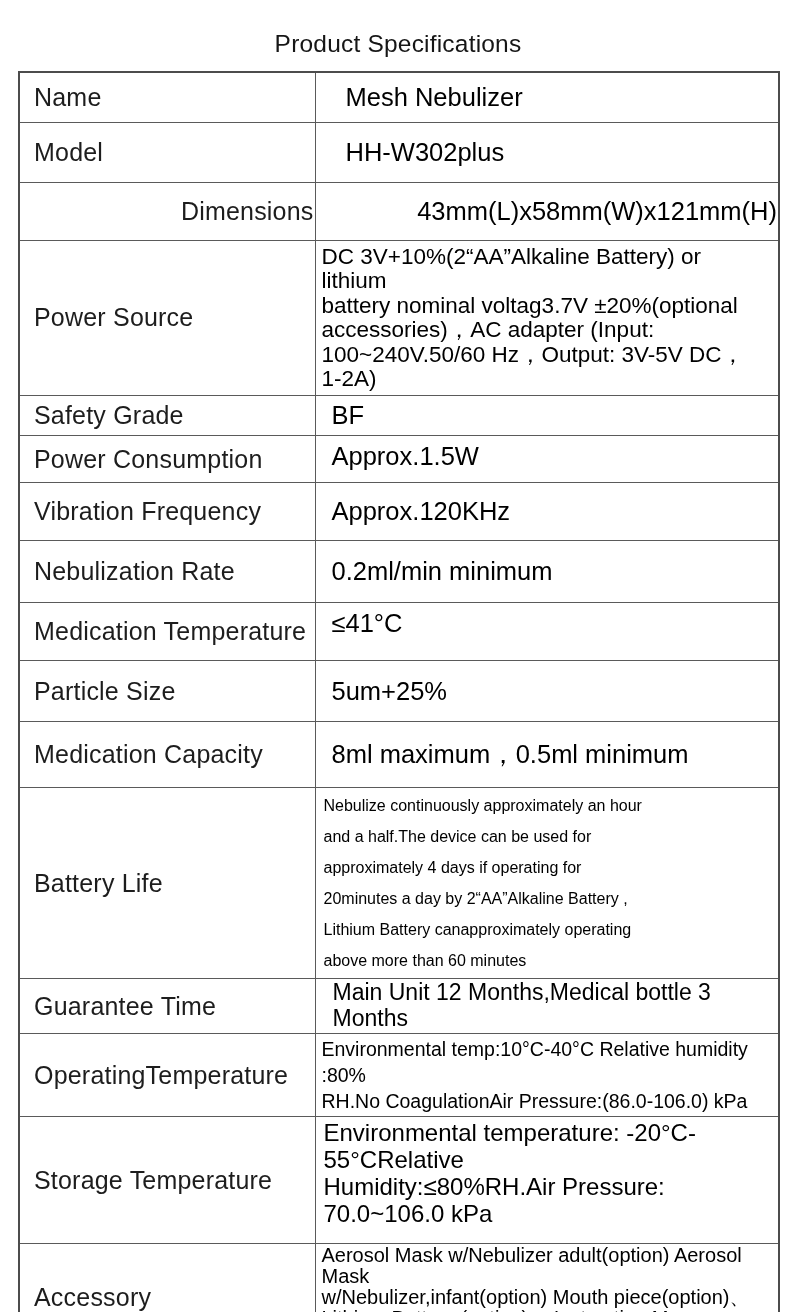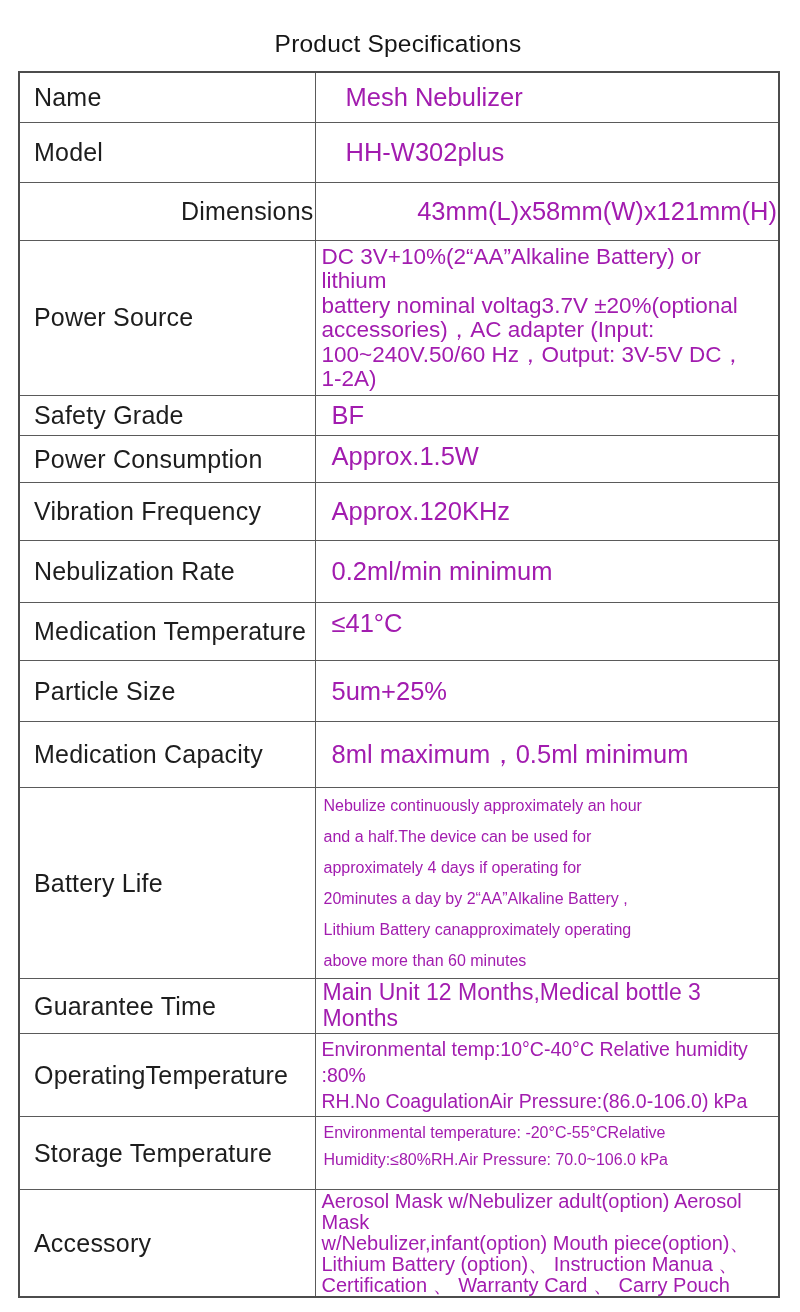--- a/index.html
+++ b/index.html
@@ -45,31 +45,31 @@
     overflow: hidden;
   }
   td.lbl {
     font-size: 25px;
     color: #1d1d1d;
     padding-left: 14px;
     letter-spacing: 0.2px;
   }
   td.val {
     font-size: 25.5px;
-    color: #a21caf;
+    color: #000000;
     padding-left: 16px;
     white-space: pre-line;
     line-height: 1.12;
   }
   td.val.pad-xl { padding-left: 30px; }
   td.val.v-ps  { font-size: 22.5px; line-height: 24.6px; padding: 4px 6px 3px 6px; }
   td.val.v-bl  { font-size: 16px;   line-height: 31px;   padding: 2px 6px 2px 8px; }
-  td.val.v-gt  { font-size: 23px;   padding-left: 7px; }
+  td.val.v-gt  { font-size: 23px;   padding-left: 17px; }
   td.val.v-ot  { font-size: 19.5px; line-height: 26px;   padding: 2px 2px 2px 6px; }
-  td.val.v-st  { font-size: 16px;   line-height: 27px;   padding: 2px 4px 16px 8px; }
+  td.val.v-st  { font-size: 24px;   line-height: 27px;   padding: 2px 4px 16px 8px; }
   td.val.v-ac  { font-size: 20px;   line-height: 21px;   padding: 1px 2px 0 6px; vertical-align: top; }
   td.val.v-top { vertical-align: top; padding-top: 6px; }
   
   tr.r1  { height: 50px; }
   tr.r2  { height: 60px; }
   tr.r3  { height: 58px; text-align: right; }
   tr.r4  { height: 148px; }
   tr.r5  { height: 40px; padding-left: 15px; }
   tr.r6  { height: 47px; }
   tr.r7  { height: 58px; padding-left: 48px; }

